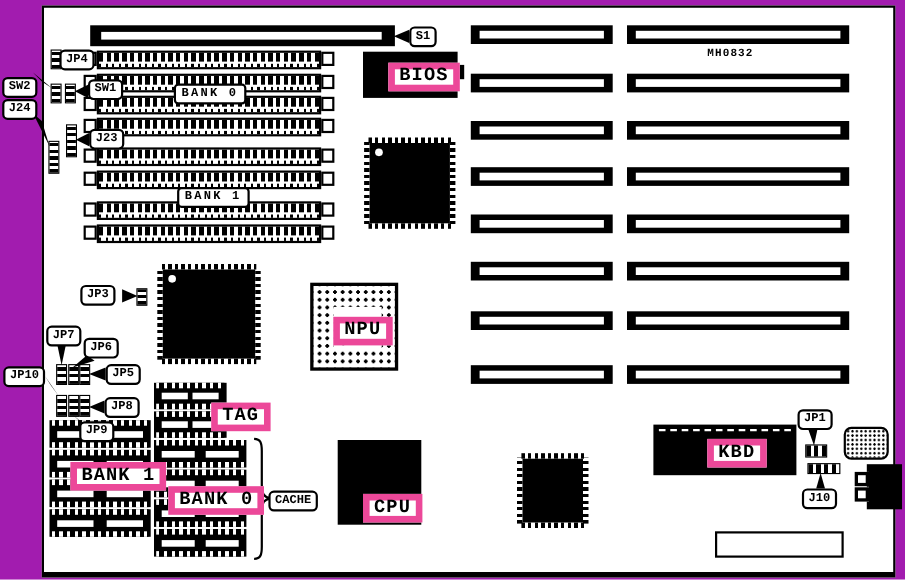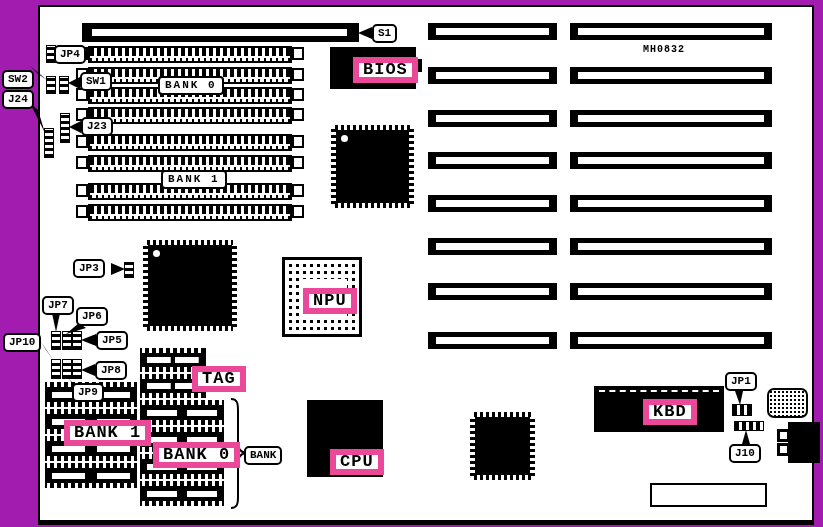--- a/index.html
+++ b/index.html
@@ -201,21 +201,21 @@
   <div class="callout" style="left:81px;top:117px;">J23</div>
   <div class="callout" style="left:73px;top:259px;">JP3</div>
   <div class="callout" style="left:42px;top:296px;">JP7</div>
   <div class="callout" style="left:76px;top:307px;">JP6</div>
   <div class="callout" style="left:96px;top:331px;">JP5</div>
   <div class="callout" style="left:3px;top:333px;">JP10</div>
   <div class="callout" style="left:95px;top:361px;">JP8</div>
   <div class="callout" style="left:72px;top:383px;">JP9</div>
   <div class="callout" style="left:725px;top:372px;">JP1</div>
   <div class="callout" style="left:729px;top:444px;">J10</div>
-  <div class="callout" style="left:244px;top:446px;">BANK</div>
+  <div class="callout" style="left:244px;top:446px;">CACHE</div>
 
   <div class="tagbox" style="left:158px;top:76px;">BANK 0</div>
   <div class="tagbox" style="left:161px;top:170px;">BANK 1</div>
   <div class="chipname" style="left:353px;top:57px;">BIOS</div>
   <div class="chipname" style="left:156px;top:366px;margin-left:36px;">TAG</div>
   <div class="chipname" style="left:64px;top:420px;">BANK 1</div>
   <div class="chipname" style="left:153px;top:442px;">BANK 0</div>
   <div class="chipname" style="left:303px;top:288px;">NPU</div>
   <div class="chipname" style="left:330px;top:449px;">CPU</div>
   <div class="chipname" style="left:643px;top:399px;">KBD</div>

